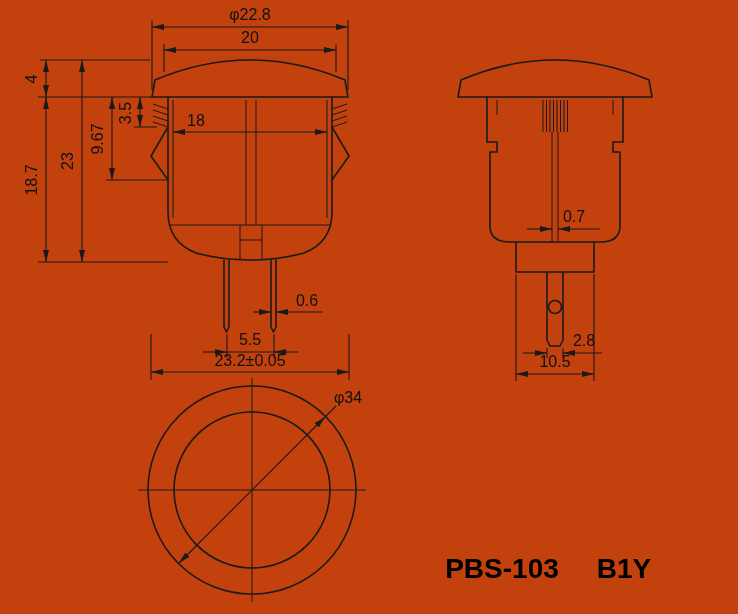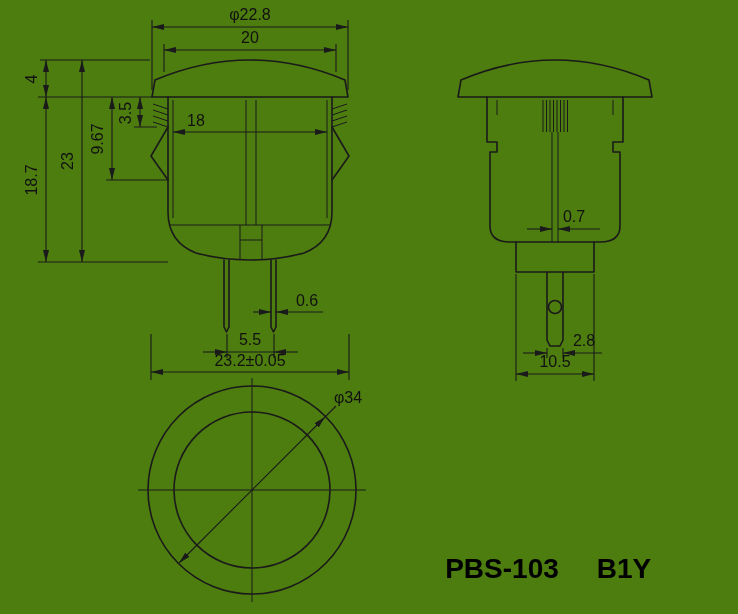--- a/index.html
+++ b/index.html
@@ -1,16 +1,16 @@
 <!DOCTYPE html>
 <html><head>
 <meta charset="utf-8">
 <style>
   html,body{margin:0;padding:0;background:#ffffff;}
-  .canvas{position:relative;width:738px;height:614px;background:#4d7c0f;overflow:hidden;
+  .canvas{position:relative;width:738px;height:614px;background:#c2410c;overflow:hidden;
           font-family:"Liberation Sans",sans-serif;}
   svg{position:absolute;left:0;top:0;}
   .obj{fill:none;stroke:#1a1a1a;stroke-width:1.6;stroke-linejoin:round;stroke-linecap:round;}
   .dim{fill:none;stroke:#1a1a1a;stroke-width:1.1;}
   .thin{fill:none;stroke:#1a1a1a;stroke-width:1.0;}
   text.d{font-family:"Liberation Sans",sans-serif;font-size:16px;fill:#111;}
   text.t{font-family:"Liberation Sans",sans-serif;font-size:28px;font-weight:bold;fill:#000;}
 </style>
 </head>
 <body>

